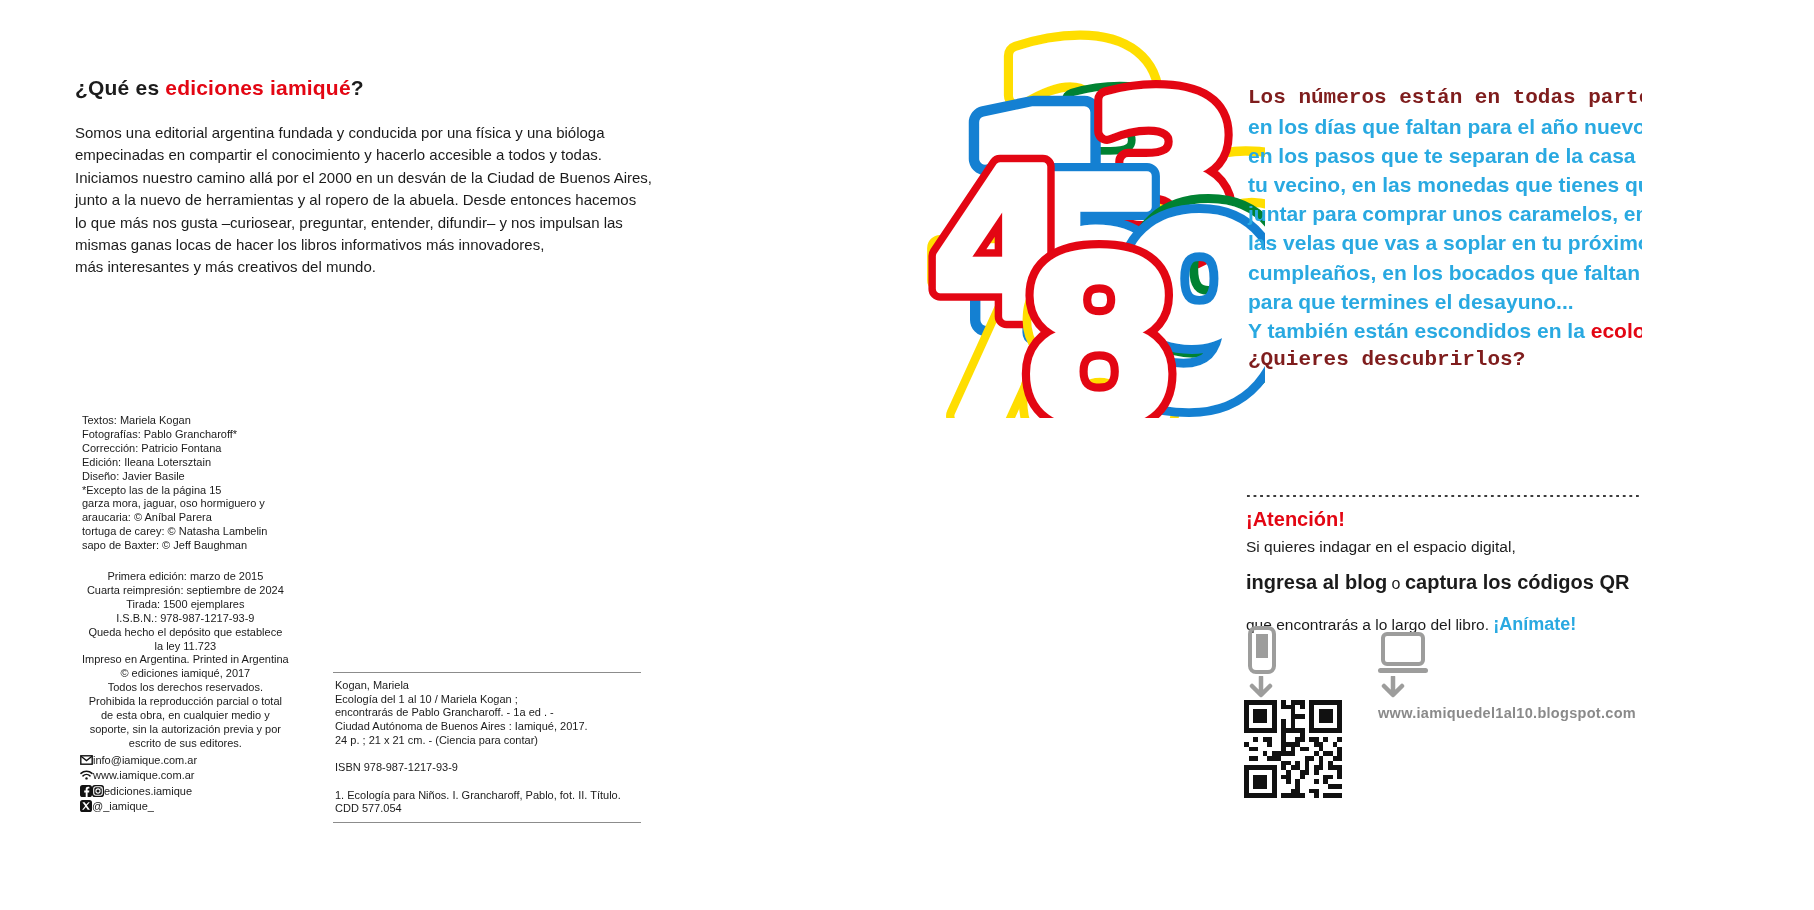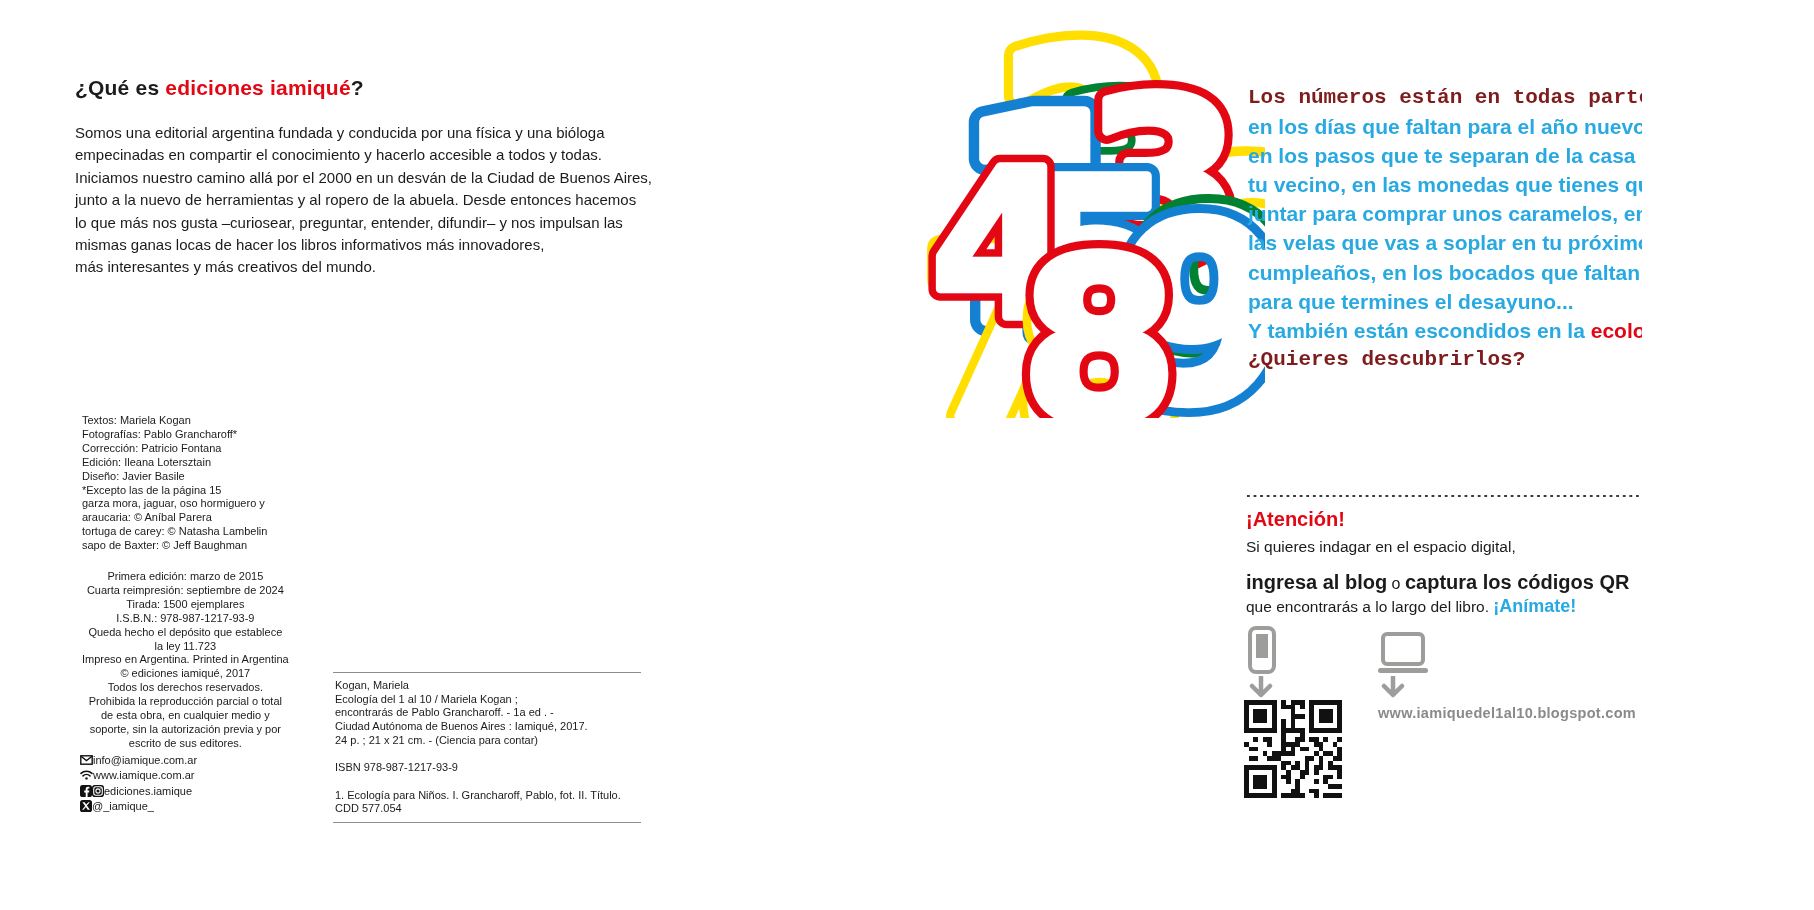--- a/index.html
+++ b/index.html
@@ -25,21 +25,21 @@
   .hl-black{color:#7f1d1d;font-family:Liberation Mono, monospace;}
   .hl-blue{color:#29a9e1;}
   .dotted-rule{position:absolute;left:1246px;top:494px;width:492px;height:4px;
     background-image:radial-gradient(circle 1.45px at 2.1px 2px,#3b3b3b 97%,rgba(0,0,0,0));
     background-size:6.6px 4px;background-repeat:repeat-x;}
   .att-title{position:absolute;left:1246px;top:508px;font-size:20px;font-weight:700;color:#e30613;}
   .att-line1{position:absolute;left:1246px;top:538px;font-size:15.5px;color:#1b1b1b;}
   .att-bold{position:absolute;left:1246px;top:563px;font-size:20px;color:#1b1b1b;white-space:nowrap;margin-top:8px;}
   .att-bold b{font-weight:700;}
   .att-bold .mid{font-size:16px;font-weight:400;}
-  .att-line3{position:absolute;left:1246px;top:596px;font-size:15.5px;color:#1b1b1b;white-space:nowrap;}
+  .att-line3{position:absolute;left:1246px;top:614px;font-size:15.5px;color:#1b1b1b;white-space:nowrap;}
   .animate{color:#29a9e1;font-weight:700;font-size:18px;}
   .device{position:absolute;}
   .phone-icon{left:1248px;top:626px;}
   .laptop-icon{left:1376px;top:632px;}
   .down-arrow{position:absolute;}
   .arrow-1{left:1248px;top:676px;}
   .arrow-2{left:1380px;top:676px;}
   .qr{position:absolute;left:1244px;top:700px;}
   .site-url{position:absolute;left:1378px;top:705px;font-size:14.5px;font-weight:700;color:#8a8a8a;letter-spacing:.3px;}
 </style>

